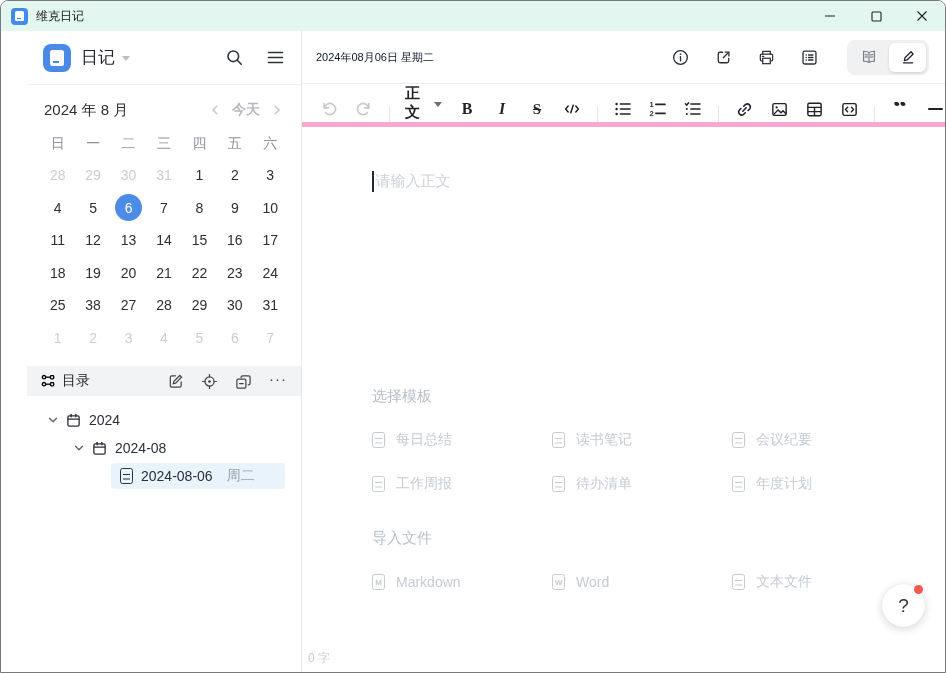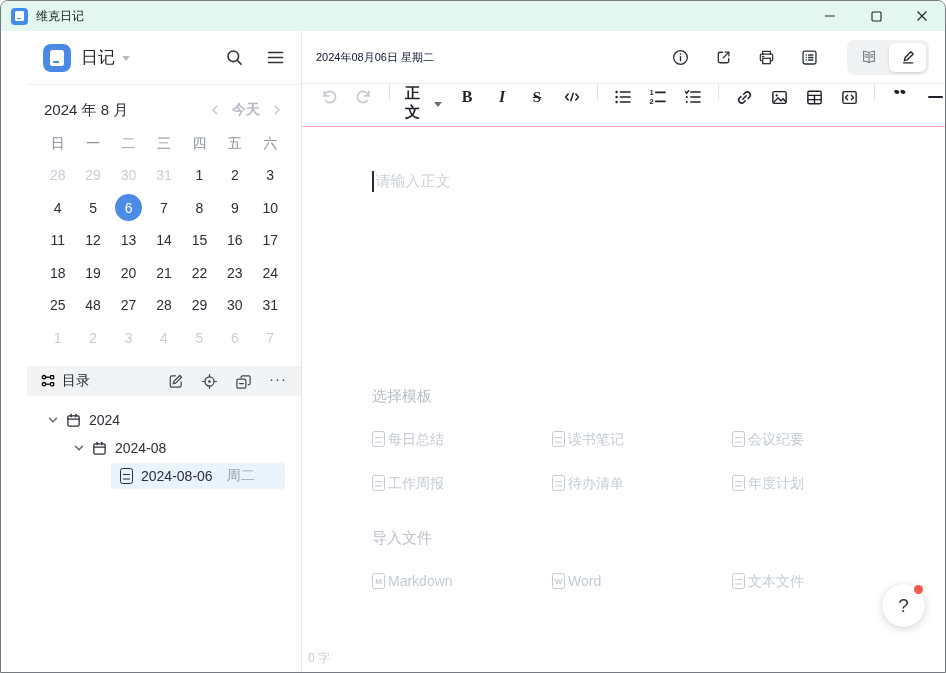--- a/index.html
+++ b/index.html
@@ -68,21 +68,21 @@
 
   
   .main-header { height:53px; flex:none; display:flex; align-items:center; padding:0 16px 0 14px; border-bottom:1px solid #ededef; }
   .date-title { font-size:11px; color:#0f172a; }
   .mh-icons { margin-left:auto; display:flex; align-items:center; gap:24px; color:#2b2f36; }
   .segmented { background:#f0f1f3; border-radius:8px; padding:3px; display:flex; gap:2px; margin-left:4px; }
   .seg { width:37px; height:29px; display:flex; align-items:center; justify-content:center; color:#7a7f86; border-radius:6px; }
   .seg.active { background:#fff; box-shadow:0 1px 3px rgba(0,0,0,.14); color:#1f2329; }
 
   
-  .toolbar { height:43px; flex:none; display:flex; align-items:flex-start; padding:0 17px; gap:15px; border-bottom:1px solid #f9a8d4; color:#1f2329; }
+  .toolbar { height:43px; flex:none; display:flex; align-items:flex-end; padding:0 17px; gap:15px; border-bottom:5px solid #f9a8d4; color:#1f2329; }
   .tb-ic { display:flex; align-items:center; justify-content:center; min-width:20px; height:26px; }
   .tb-disabled { color:#c6cad0; }
   .tb-sep { width:1px; height:16px; background:#e2e4e8; flex:none; }
   .para-select { display:flex; align-items:center; gap:7px; }
   .para-label { font-size:15px; font-weight:bold; color:#1f2329; }
   .fmt-b { font-size:16px; font-weight:bold; font-family:"Liberation Serif", serif; }
   .fmt-i { font-size:16px; font-weight:bold; font-style:italic; font-family:"Liberation Serif", serif; }
   .fmt-s { font-size:15px; font-weight:bold; text-decoration:line-through; font-family:"Liberation Serif", serif; }
   .quote-glyph { font-family:"Liberation Serif", serif; font-weight:bold; font-size:28px; line-height:10px; height:14px; overflow:hidden; display:block; }
   .hr-glyph { width:15px; height:2px; background:#1f2329; border-radius:1px; }
@@ -90,21 +90,21 @@
   
   .editor { flex:1; position:relative; min-height:0; }
   .ed-line { position:absolute; left:70px; top:44px; display:flex; align-items:center; }
   .caret { width:1.5px; height:21px; background:#26292d; margin-right:2px; }
   .placeholder { font-size:15px; color:#ccd1d9; }
 
   .starter { position:absolute; left:70px; top:260px; width:580px; }
   .sec-title { font-size:15px; font-weight:normal; color:#b9bfc8; }
   .tgrid { display:grid; grid-template-columns:180px 180px 200px; row-gap:26px; margin:25px 0 36px; }
   .igrid { display:grid; grid-template-columns:180px 180px 200px; margin-top:25px; }
-  .ghost-item { display:flex; gap:3px; font-size:14px; color:#c5cbd4; }
+  .ghost-item { display:flex; align-items:center; gap:11px; font-size:14px; color:#c5cbd4; }
 
   .word-count { position:absolute; left:6px; bottom:5px; font-size:12px; color:#c6cad1; }
   .help-fab { position:absolute; right:20px; bottom:45px; width:43px; height:43px; border-radius:50%; background:#fff; box-shadow:0 2px 10px rgba(0,0,0,.16), 0 0 1px rgba(0,0,0,.12); display:flex; align-items:center; justify-content:center; font-size:19px; color:#2e3338; }
   .help-dot { position:absolute; top:1px; right:2px; width:9px; height:9px; border-radius:50%; background:#f25a4d; }
 
   svg { display:block; }
 </style>
 </head>
 <body>
 
@@ -300,21 +300,21 @@
 
             <div class="day">
               <span class="num">24</span>
             </div>
 
             <div class="day">
               <span class="num">25</span>
             </div>
 
             <div class="day">
-              <span class="num">48</span>
+              <span class="num">38</span>
             </div>
 
             <div class="day">
               <span class="num">27</span>
             </div>
 
             <div class="day">
               <span class="num">28</span>
             </div>
 

